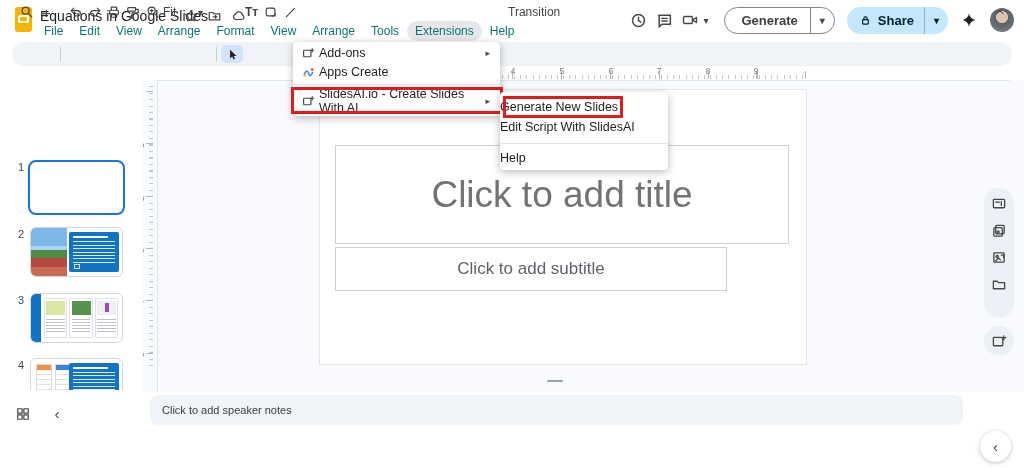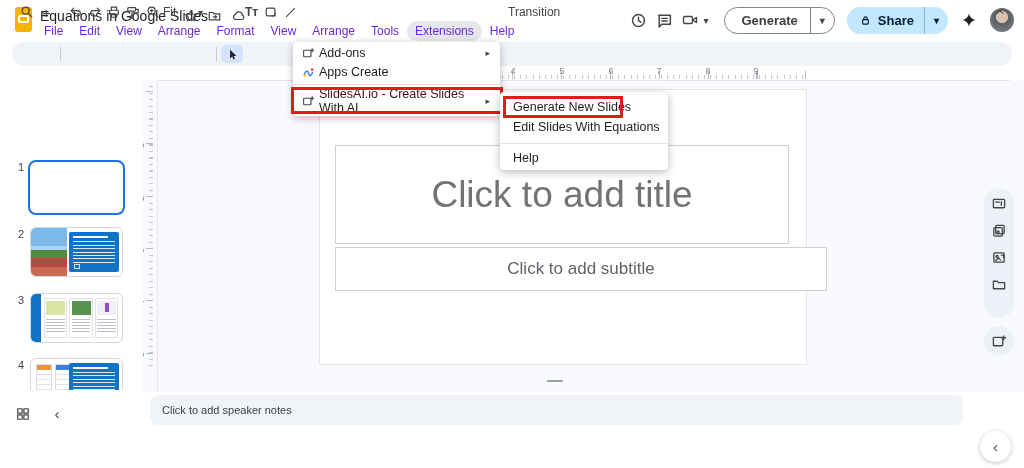--- a/index.html
+++ b/index.html
@@ -7,21 +7,21 @@
   #app{position:relative;width:1024px;height:468px;background:#fff;overflow:hidden;
        font-family:"Liberation Sans",sans-serif;color:#202124}
   .abs{position:absolute}
   svg.icn{stroke:#444746;fill:none;stroke-width:1.4;stroke-linecap:round;stroke-linejoin:round;display:block}
 
   
   .logo{left:15px;top:7px;width:17px;height:25px;background:#F4B400;border-radius:3px}
   .logo .inner{position:absolute;left:3px;top:8px;width:11px;height:8px;border:2px solid #fff;border-radius:2px}
   .doc-title{left:40px;top:8px;font-size:14px;color:#1f1f1f}
   .title-icons{left:184px;top:9px;display:flex;gap:9px;align-items:center}
-  .menubar{left:36px;top:21px;display:flex;align-items:center;font-size:12px;color:#6d28d9}
+  .menubar{left:36px;top:21px;display:flex;align-items:center;font-size:12px;color:#0f766e}
   .menubar span{padding:3px 8px;border-radius:10px;cursor:default}
   .menubar span.active{background:#e5e7eb}
   .top-actions{right:0;top:0;height:40px;display:flex;align-items:center}
   .iconbtn{width:26px;height:26px;display:flex;align-items:center;justify-content:center}
   .pill{height:27px;border-radius:14px;display:flex;align-items:center;font-size:13px}
   .slideshow{border:1px solid #80868b;color:#3c4043;font-weight:bold}
   .slideshow .lbl{padding:0 12px 0 16px}
   .vdiv{width:1px;height:100%;background:#80868b}
   .pill .caretzone{padding:0 9px;font-size:10px;color:#444746}
   .share{background:#c2e7ff;color:#001d35;font-weight:bold;margin-left:12px}
@@ -52,21 +52,21 @@
      background:repeating-linear-gradient(180deg,#b4b8bf 0 1px,transparent 1px 52.3px)}
   .vr-num{position:absolute;left:136px;width:10px;font-size:9px;color:#80868b;transform:rotate(-90deg)}
   .baseline-v{left:157px;top:80px;width:1px;height:312px;background:#e3e6ec}
 
   
   .canvas{left:143px;top:80px;width:881px;height:312px;background:#f8fafd}
   .slide{left:320px;top:90px;width:486px;height:274px;background:#fff;box-shadow:0 0 0 1px rgba(0,0,0,.08)}
   .ph-box{position:absolute;border:1px solid #cfcfcf;background:#fff;display:flex;align-items:center;justify-content:center}
   .title-box{left:15px;top:55px;width:454px;height:99px}
   .title-text{font-size:37px;color:#737373}
-  .subtitle-box{left:15px;top:157px;width:492px;height:44px}
+  .subtitle-box{left:15px;top:157px;width:392px;height:44px}
   .subtitle-text{font-size:17px;color:#5f6368}
   .slide-handle{left:547px;top:380px;width:16px;height:2px;background:#9aa0a6;border-radius:1px}
 
   
   .filmstrip{left:0;top:75px;width:143px;height:315px;background:#fff;overflow:hidden}
   .snum{position:absolute;left:8px;width:16px;text-align:right;font-size:11px;color:#444746}
   .thumb{position:absolute;left:30px;width:93px;background:#fff;border:1px solid #d3d7de;border-radius:6px;overflow:hidden}
   .thumb.selected{left:28px;width:97px;border:2px solid #1a73e8;border-radius:8px}
   .bp{position:absolute;right:3px;top:4px;bottom:4px;width:55%;background:#1173c5;border-radius:2px}
   .bp-title{position:absolute;left:4px;top:4px;width:70%;height:2px;background:#fff;opacity:.95}
@@ -104,21 +104,21 @@
   .ext-menu{left:293px;top:42px;width:207px;height:74px;z-index:40}
   .submenu{left:500px;top:92px;width:168px;height:78px;z-index:50}
   .mi{position:absolute;left:0;right:0;height:18px;display:flex;align-items:center;font-size:12.5px;color:#1f1f1f}
   .mi .micon{width:14px;margin-left:8px;margin-right:4px;display:flex;justify-content:center}
   .mi .mlabel{flex:1}
   .mi .marrow{font-size:9px;color:#444746;margin-right:10px}
   .msep{position:absolute;left:0;right:0;height:1px;background:#e3e3e3}
   .redbox{position:absolute;border:3px solid #e01b1b}
   .red1{left:291px;top:87px;width:212px;height:27px;z-index:45}
   .red2{left:503px;top:96px;width:120px;height:22px;z-index:55}
-  .sub-label{margin-left:13px}
+  .sub-label{}
 </style>
 </head>
 <body>
 
 <div id="app">
 
   <div class="abs logo">
       <div class="inner"></div>
     </div>
   <div class="abs doc-title">Equations in Google Slides</div>
@@ -420,21 +420,21 @@
       <span class="marrow">▸</span>
     </div>
   </div>
   <div class="redbox red1"></div>
 
   <div class="menu-panel submenu">
     <div class="mi" style="top:6px">
       <span class="mlabel sub-label">Generate New Slides</span>
     </div>
     <div class="mi" style="top:26px">
-      <span class="mlabel sub-label">Edit Slides With Equations</span>
+      <span class="mlabel sub-label">Edit Script With SlidesAI</span>
     </div>
     <div class="msep" style="top:51px"></div>
     <div class="mi" style="top:57px">
       <span class="mlabel sub-label">Help</span>
     </div>
   </div>
   <div class="redbox red2"></div>
 
 </div>
 

